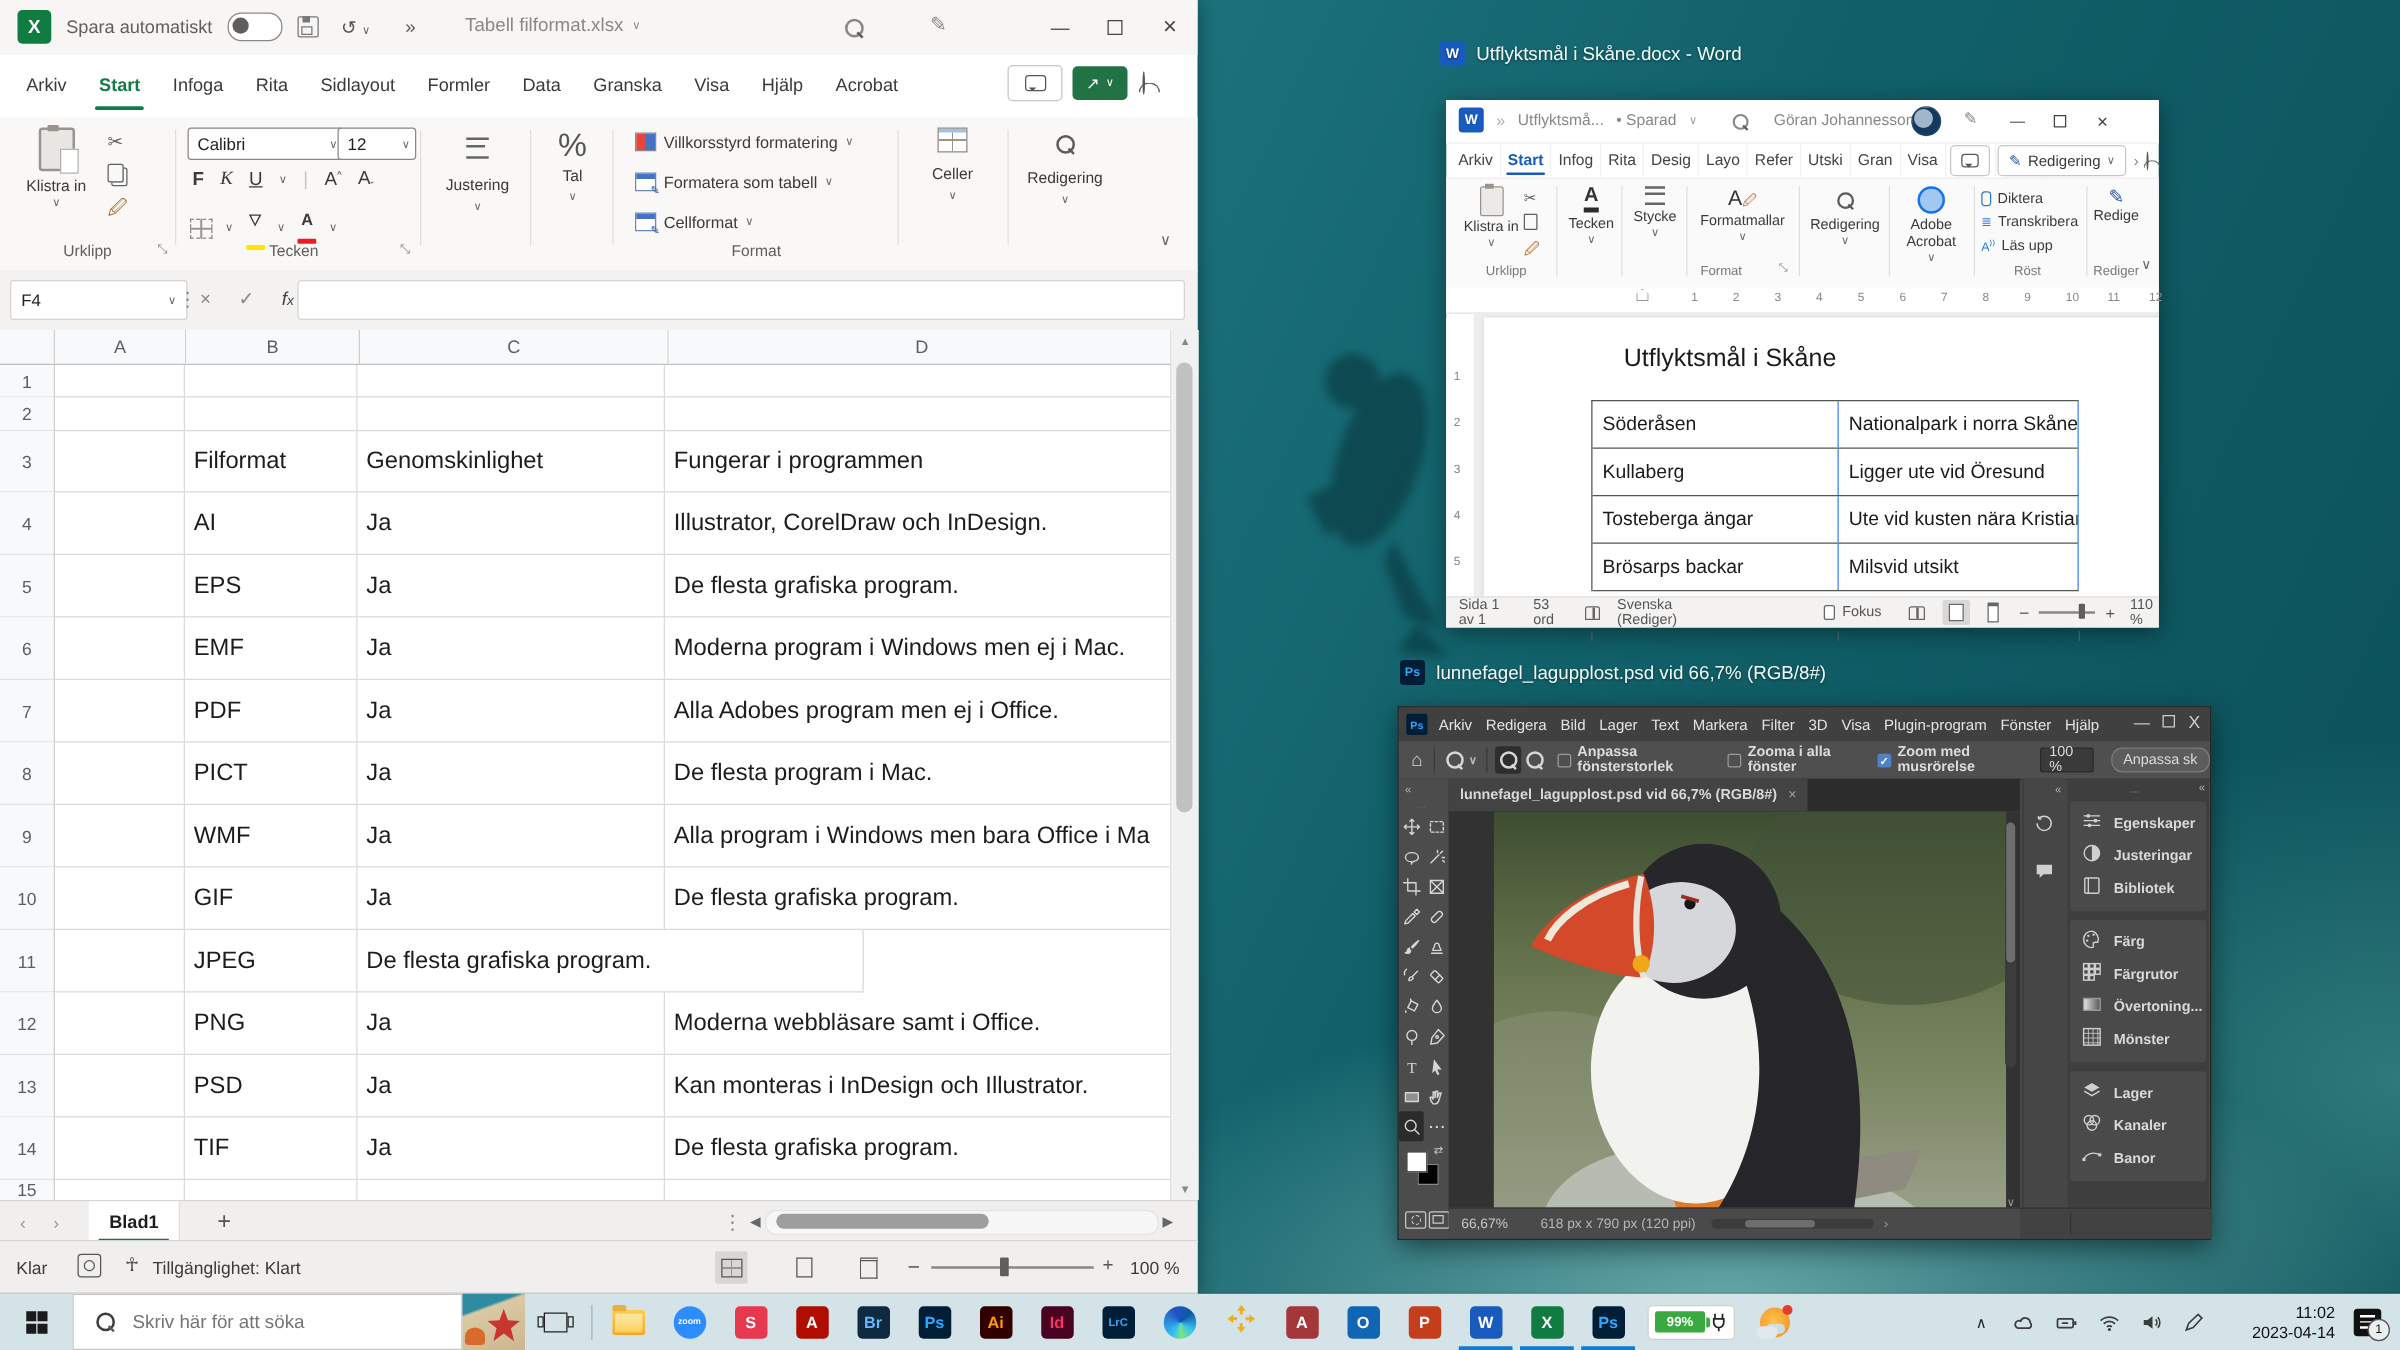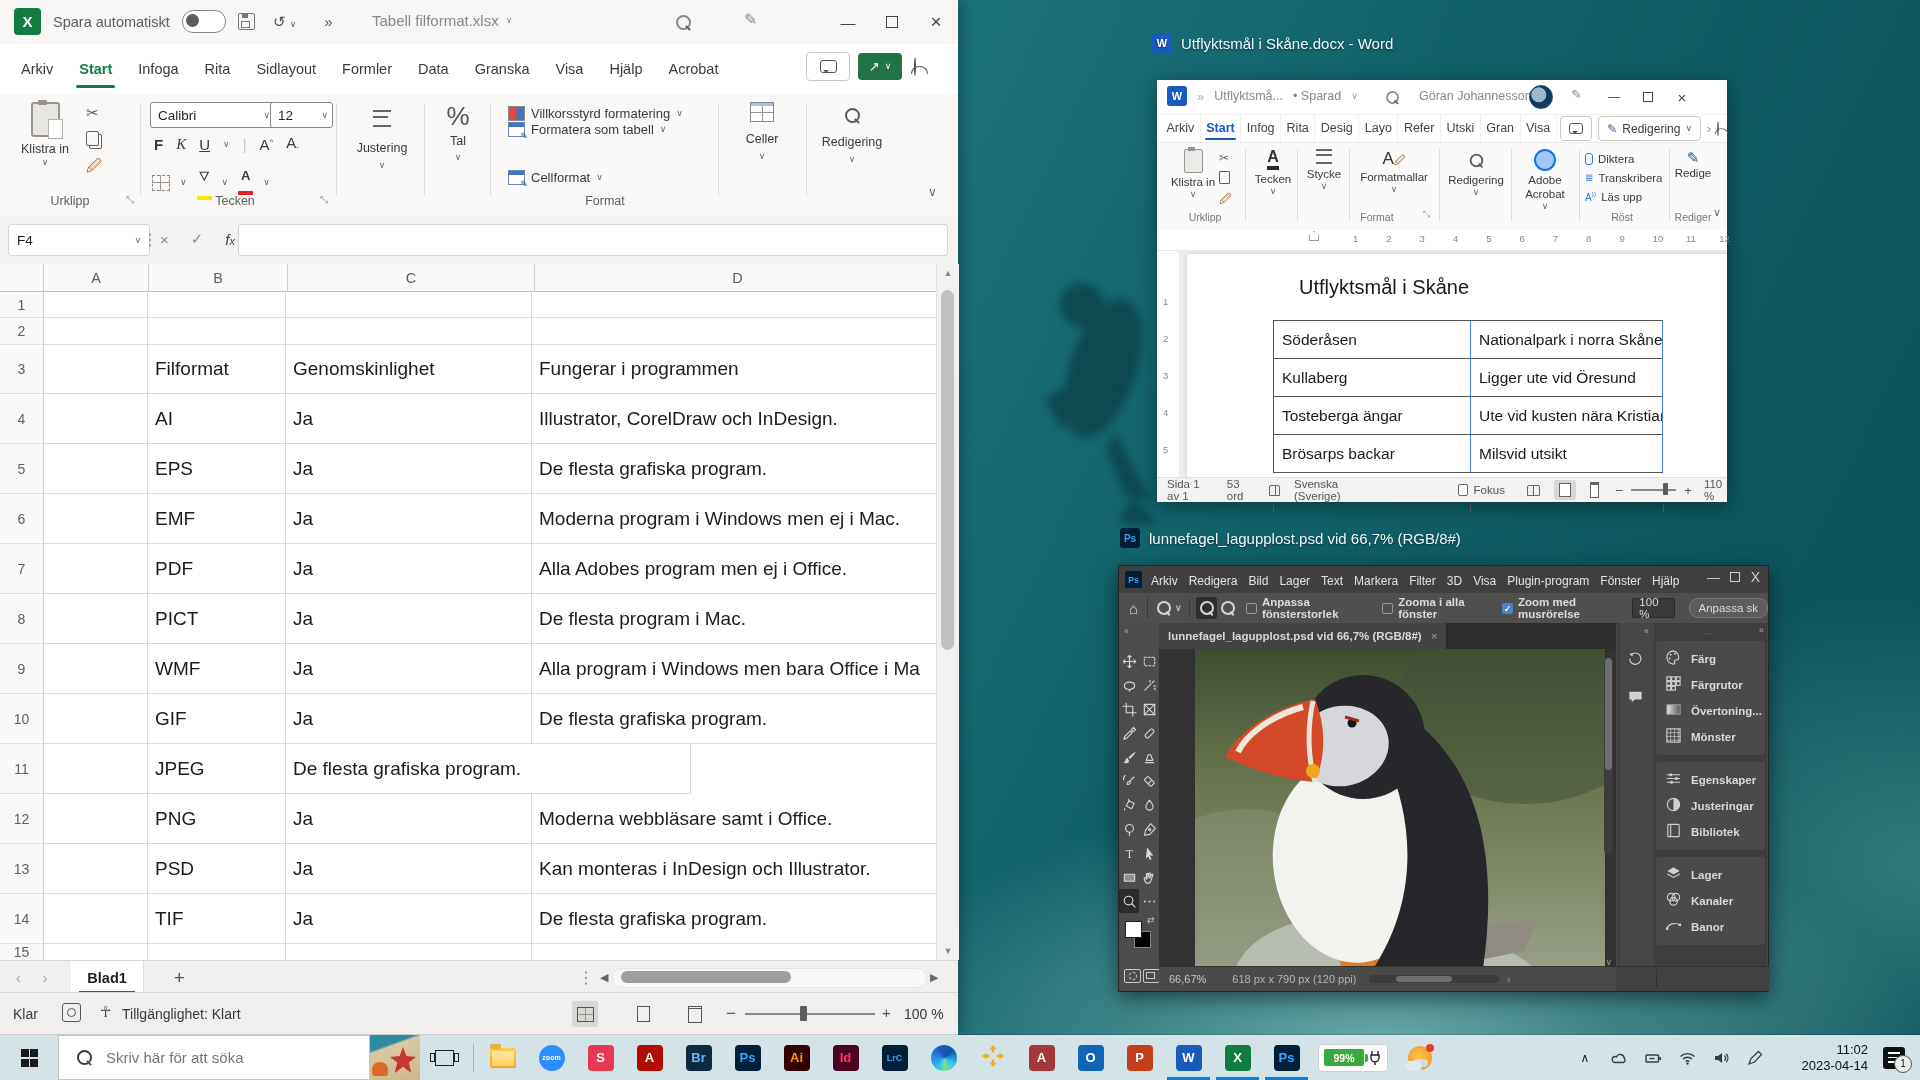--- a/index.html
+++ b/index.html
@@ -320,21 +320,21 @@
         <span style="margin-top:3px">Tal</span>
           <span class="chev" style="margin-top:4px">∨</span>
       </div>
       <div class="grpdiv" style="left:490px"></div>
 
       <div class="fmtrow" style="top:12px">
         <span class="cficon"></span>
         <span>Villkorsstyrd formatering</span>
           <span class="chev">∨</span>
       </div>
-      <div class="fmtrow" style="top:28px">
+      <div class="fmtrow" style="top:44px">
         <span class="tblicon"></span>
         <span>Formatera som tabell</span>
           <span class="chev">∨</span>
       </div>
       <div class="fmtrow" style="top:76px">
         <span class="tblicon"></span>
         <span>Cellformat</span>
           <span class="chev">∨</span>
       </div>
       <div class="grplabel" style="left:550px;width:110px">Format</div>
@@ -695,21 +695,21 @@
         <div class="abs" style="left:86px;top:251px;width:389px;height:8px;border-left:1px solid #555;border-right:1px solid #555;overflow:hidden">
           <div style="position:absolute;left:196px;top:0;bottom:0;width:1px;background:#555"></div>
         </div>
       </div>
     </div>
 
     <div class="statusbar2">
       <span style="margin-left:10px">Sida 1 av 1</span>
       <span style="margin-left:18px">53 ord</span>
       <span class="wbook" style="margin-left:18px"></span>
-      <span style="margin-left:14px">Svenska (Sverige)</span>
+      <span style="margin-left:14px">Svenska (Rediger)</span>
       <span class="fokusico" style="margin-left:96px"></span>
       <span style="margin-left:6px">Fokus</span>
       <span class="wbook" style="margin-left:22px;width:15px"></span>
       <span style="margin-left:14px;background:#dad8d6;padding:3px 5px;border-radius:2px">
           <span class="wpageico" style="display:block"></span>
         </span>
       <span class="wpageico" style="margin-left:14px;border-top:3px solid #666"></span>
       <span style="margin-left:16px;font-size:14px;color:#555">−</span>
       <span class="sliderline" style="width:62px;margin-left:8px;position:relative">
           <span class="sliderthumb" style="position:absolute;left:32px;top:-6px;width:5px;height:12px"></span>
@@ -955,20 +955,45 @@
             <path d="M2.5 3h13v8h-7l-3.5 3v-3h-2.5z" fill="#d0d0d0" stroke="none"></path>
           </svg></span>
     </div>
 
     <div class="panelcol">
       <div style="text-align:center;color:#777;font-size:8px;letter-spacing:1px;padding:2px 0">᠁<span class="collapser" style="float:right;margin-right:4px">«</span></div>
       <div id="ps-panels">
           <div class="psgroup">
             <div class="psitem">
               <span class="psicon"><svg viewBox="0 0 18 18" width="17" height="17" fill="none" stroke="#d0d0d0" stroke-width="1.2">
+                  <path d="M2 5h14M2 9h14M2 13h14"></path>
+                  <circle cx="6" cy="5" r="1.6" fill="#d0d0d0" stroke="none"></circle>
+                  <circle cx="12" cy="9" r="1.6" fill="#d0d0d0" stroke="none"></circle>
+                  <circle cx="7" cy="13" r="1.6" fill="#d0d0d0" stroke="none"></circle>
+                </svg></span>
+              <span class="pslabel">Egenskaper</span>
+            </div>
+            <div class="psitem">
+              <span class="psicon"><svg viewBox="0 0 18 18" width="17" height="17" fill="none" stroke="#d0d0d0" stroke-width="1.2">
+                  <circle cx="9" cy="9" r="6.5"></circle>
+                  <path d="M9 2.5a6.5 6.5 0 010 13z" fill="#d0d0d0" stroke="none"></path>
+                </svg></span>
+              <span class="pslabel">Justeringar</span>
+            </div>
+            <div class="psitem">
+              <span class="psicon"><svg viewBox="0 0 18 18" width="17" height="17" fill="none" stroke="#d0d0d0" stroke-width="1.2">
+                  <rect x="3" y="2.5" width="12" height="13" rx="1"></rect>
+                  <path d="M6 2.5v13"></path>
+                </svg></span>
+              <span class="pslabel">Bibliotek</span>
+            </div>
+          </div>
+          <div class="psgroup">
+            <div class="psitem">
+              <span class="psicon"><svg viewBox="0 0 18 18" width="17" height="17" fill="none" stroke="#d0d0d0" stroke-width="1.2">
                   <path d="M9 2a7 7 0 100 14c1.2 0 1.7-1 1.2-2-.6-1.2.2-2.6 1.7-2.6H14A7 7 0 009 2z"></path>
                   <circle cx="6" cy="6" r="1" fill="#d0d0d0" stroke="none"></circle>
                   <circle cx="10.5" cy="5" r="1" fill="#d0d0d0" stroke="none"></circle>
                   <circle cx="5" cy="10" r="1" fill="#d0d0d0" stroke="none"></circle>
                 </svg></span>
               <span class="pslabel">Färg</span>
             </div>
             <div class="psitem">
               <span class="psicon"><svg viewBox="0 0 18 18" width="17" height="17" fill="none" stroke="#d0d0d0" stroke-width="1.2">
                   <rect x="2" y="2" width="4" height="4"></rect>
@@ -998,45 +1023,20 @@
               <span class="psicon"><svg viewBox="0 0 18 18" width="17" height="17" fill="none" stroke="#d0d0d0" stroke-width="1.2">
                   <rect x="2" y="2" width="14" height="14"></rect>
                   <path d="M2 6h14M2 10h14M2 14h14M6 2v14M10 2v14M14 2v14" stroke-width=".7"></path>
                 </svg></span>
               <span class="pslabel">Mönster</span>
             </div>
           </div>
           <div class="psgroup">
             <div class="psitem">
               <span class="psicon"><svg viewBox="0 0 18 18" width="17" height="17" fill="none" stroke="#d0d0d0" stroke-width="1.2">
-                  <path d="M2 5h14M2 9h14M2 13h14"></path>
-                  <circle cx="6" cy="5" r="1.6" fill="#d0d0d0" stroke="none"></circle>
-                  <circle cx="12" cy="9" r="1.6" fill="#d0d0d0" stroke="none"></circle>
-                  <circle cx="7" cy="13" r="1.6" fill="#d0d0d0" stroke="none"></circle>
-                </svg></span>
-              <span class="pslabel">Egenskaper</span>
-            </div>
-            <div class="psitem">
-              <span class="psicon"><svg viewBox="0 0 18 18" width="17" height="17" fill="none" stroke="#d0d0d0" stroke-width="1.2">
-                  <circle cx="9" cy="9" r="6.5"></circle>
-                  <path d="M9 2.5a6.5 6.5 0 010 13z" fill="#d0d0d0" stroke="none"></path>
-                </svg></span>
-              <span class="pslabel">Justeringar</span>
-            </div>
-            <div class="psitem">
-              <span class="psicon"><svg viewBox="0 0 18 18" width="17" height="17" fill="none" stroke="#d0d0d0" stroke-width="1.2">
-                  <rect x="3" y="2.5" width="12" height="13" rx="1"></rect>
-                  <path d="M6 2.5v13"></path>
-                </svg></span>
-              <span class="pslabel">Bibliotek</span>
-            </div>
-          </div>
-          <div class="psgroup">
-            <div class="psitem">
-              <span class="psicon"><svg viewBox="0 0 18 18" width="17" height="17" fill="none" stroke="#d0d0d0" stroke-width="1.2">
                   <path d="M9 2.5l6.5 3.8L9 10 2.5 6.3z" fill="#d0d0d0" stroke="none"></path>
                   <path d="M2.5 9.5L9 13.2l6.5-3.7"></path>
                 </svg></span>
               <span class="pslabel">Lager</span>
             </div>
             <div class="psitem">
               <span class="psicon"><svg viewBox="0 0 18 18" width="17" height="17" fill="none" stroke="#d0d0d0" stroke-width="1.2">
                   <circle cx="6.5" cy="6.5" r="4"></circle>
                   <circle cx="11.5" cy="6.5" r="4"></circle>
                   <circle cx="9" cy="11" r="4"></circle>

